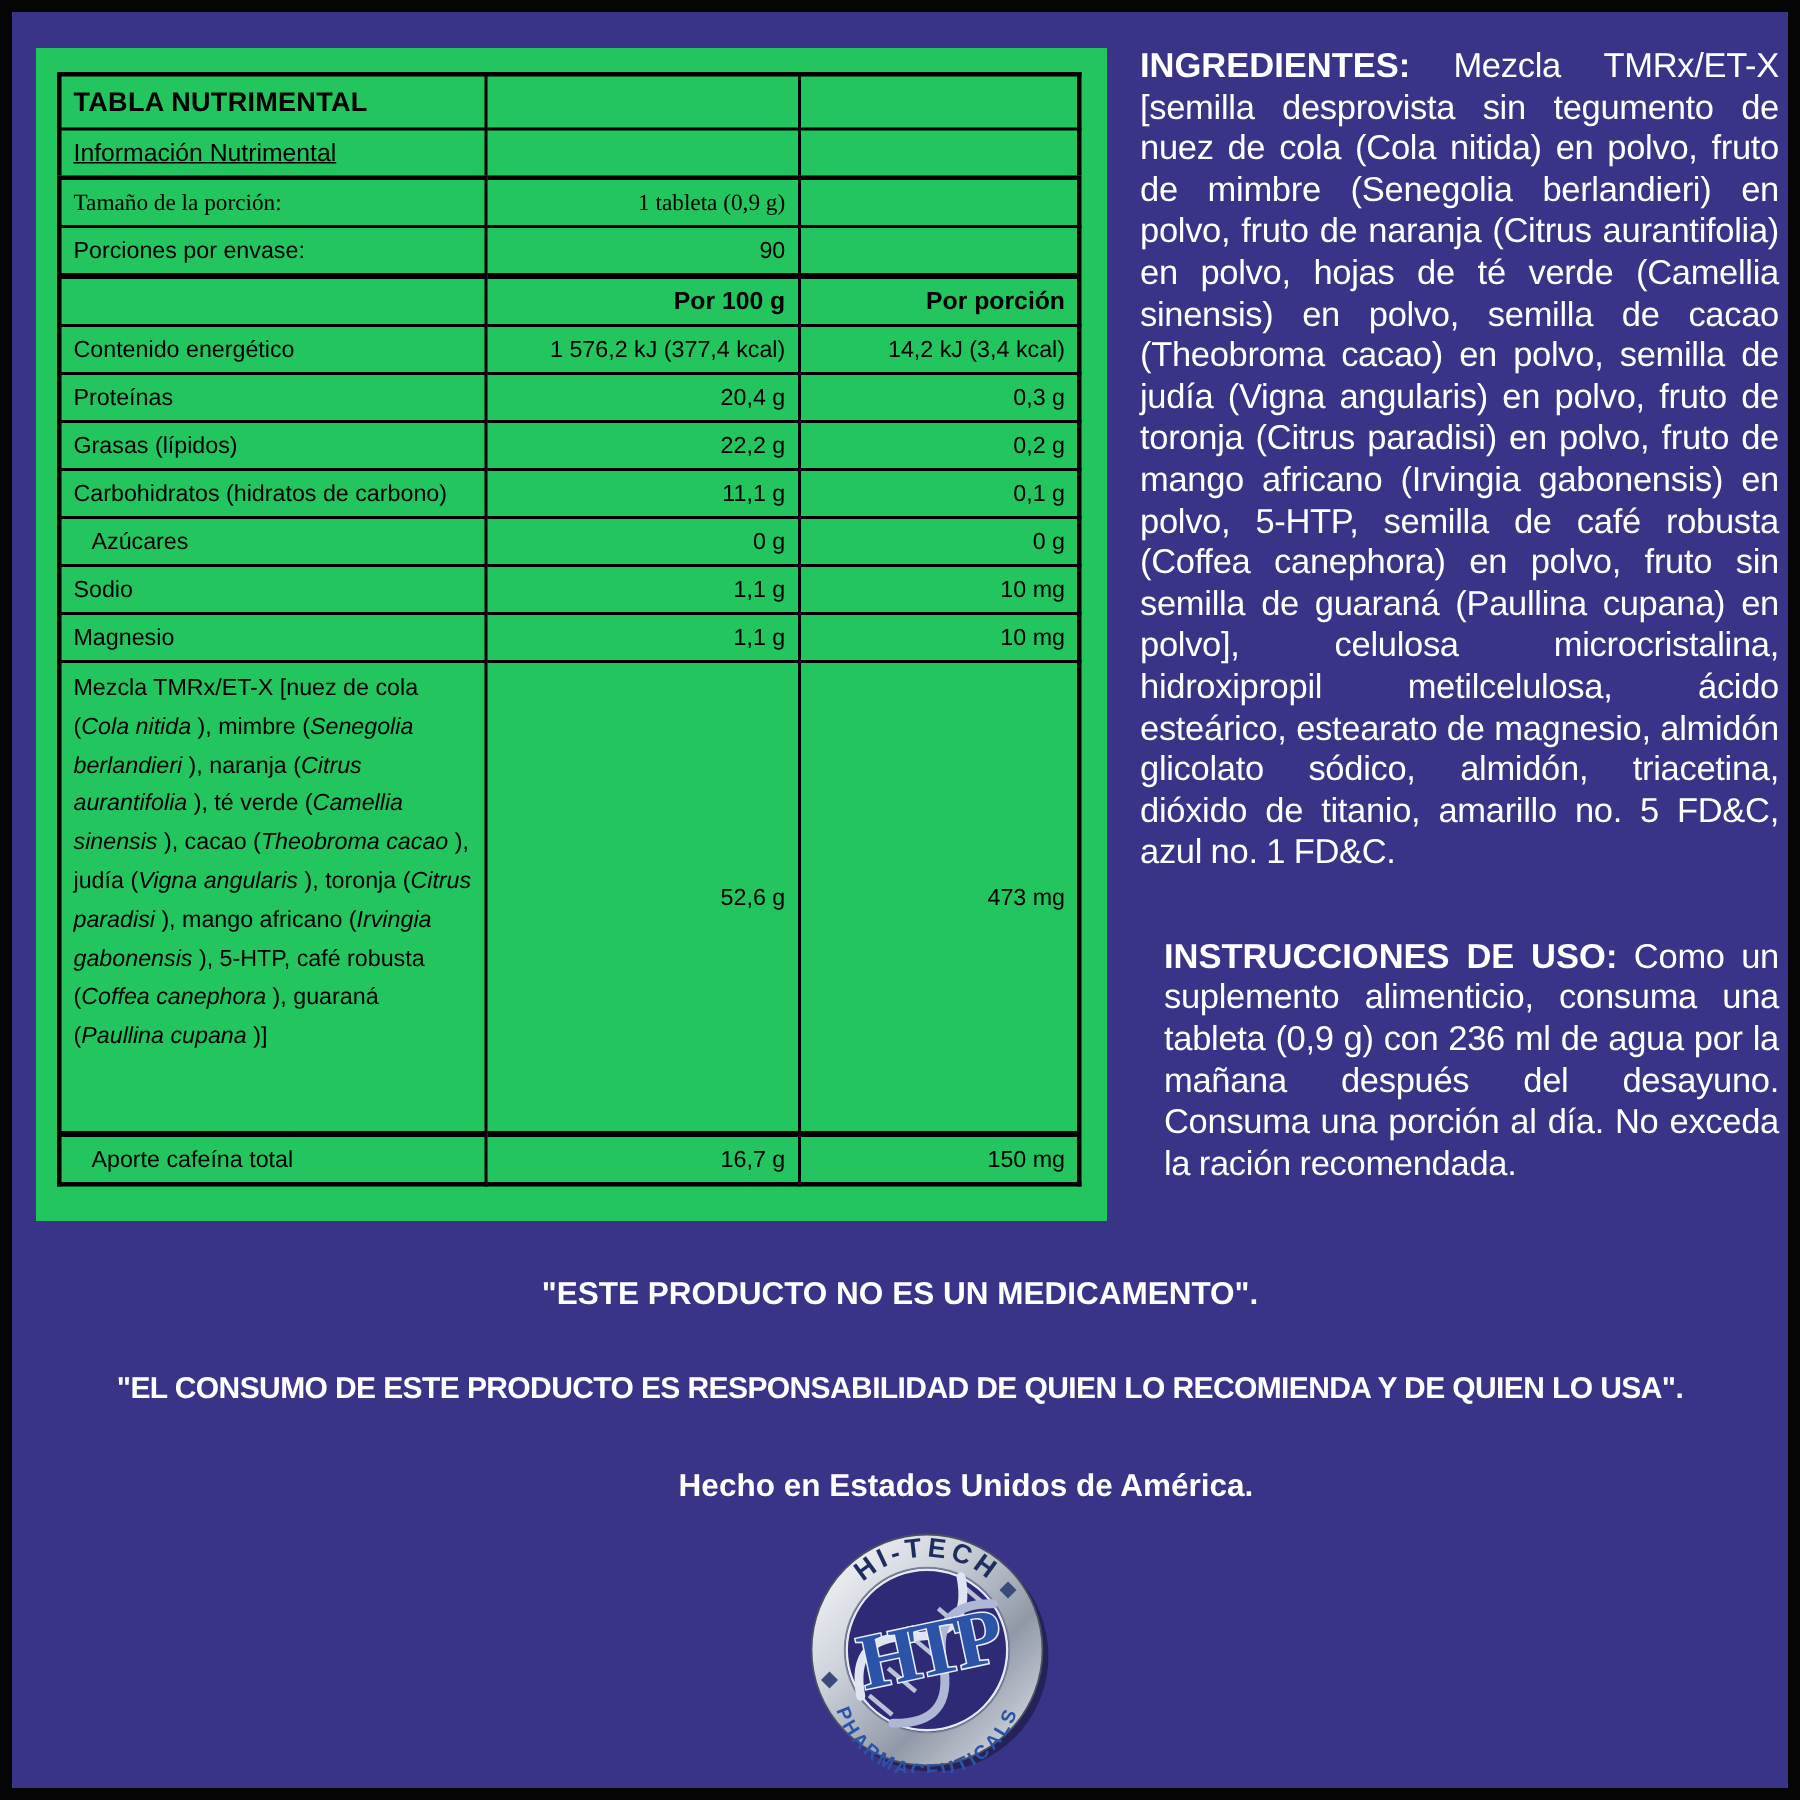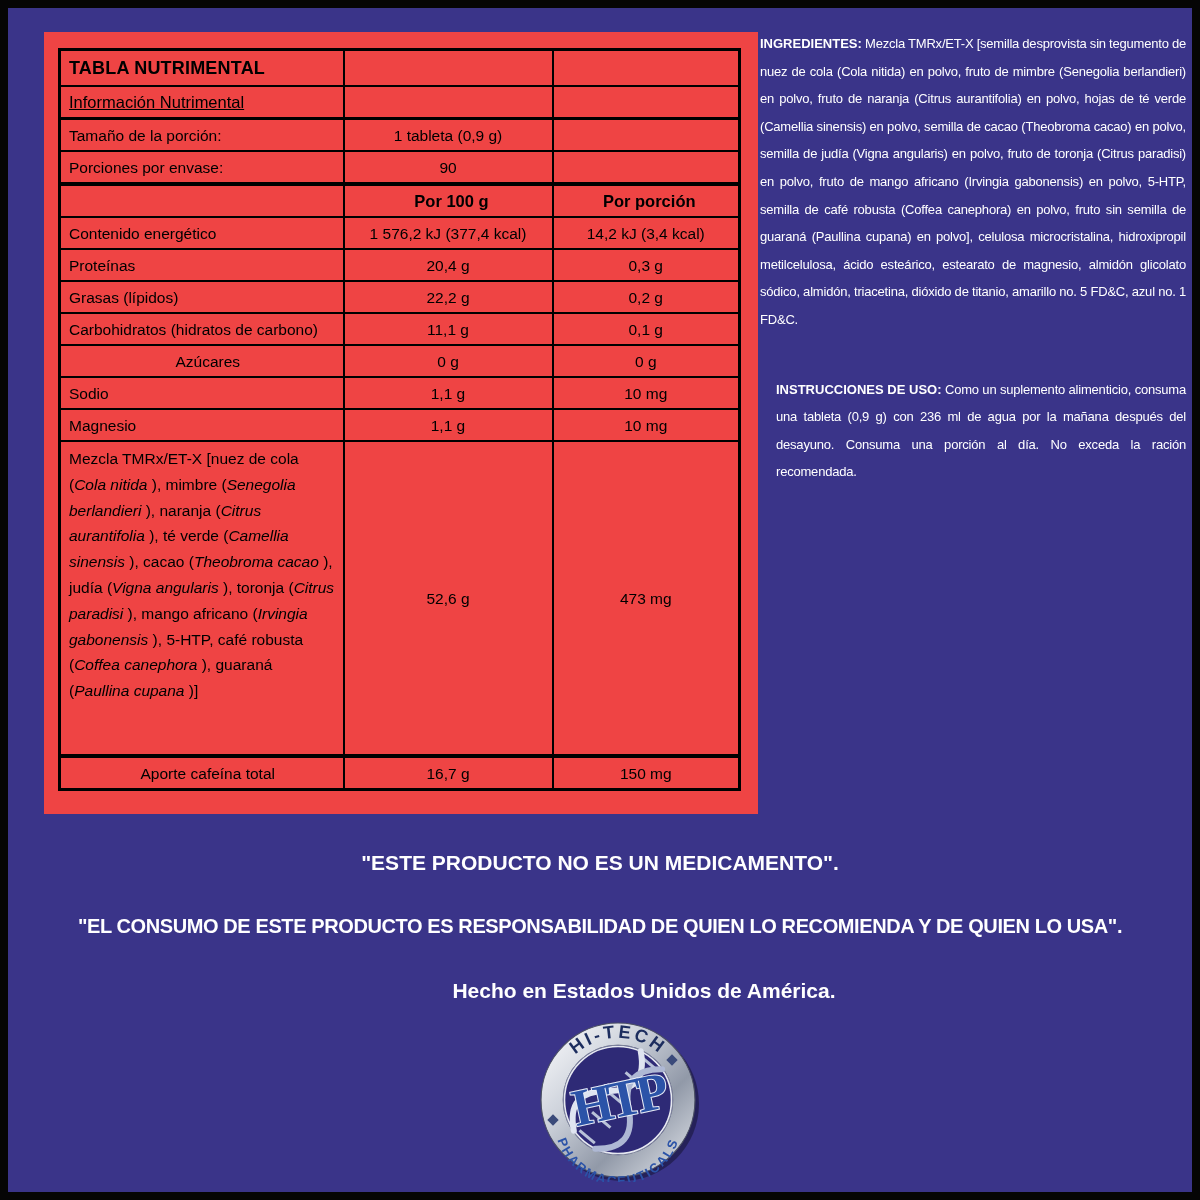--- a/index.html
+++ b/index.html
@@ -20,33 +20,33 @@
     position:absolute;left:14px;top:16px;width:680px;
     border-collapse:collapse;border:3px solid #000;
     table-layout:fixed;color:#000;
   }
   .ntable td{
     border:2px solid #000;padding:2px 8px;height:26px;
     font-size:15.5px;line-height:25px;vertical-align:middle;
     overflow:hidden;
   }
   .ntable td.lbl{text-align:left;}
-  .ntable td.val{text-align:center;white-space:nowrap;}
+  .ntable td.val{text-align:right;white-space:nowrap;}
   .ntable td.val.b{font-weight:bold;font-size:16.5px;padding-left:15px;}
   .ntable td.lbl.title{font-weight:bold;font-size:18px;height:30px;letter-spacing:.2px;}
   .ntable td.lbl.subtitle{font-size:16.5px;text-decoration:underline;}
-  .ntable td.lbl.indent{padding-left:20px;text-align:center;}
-  .ntable tr.thick-top td{border-top:3px solid #000;}
+  .ntable td.lbl.indent{padding-left:20px;}
+  .ntable tr.thick-top td{border-top:3px solid #000;font-family:Liberation Serif, serif;}
   .ntable tr.xthick-top td{border-top:4px solid #000;}
   .ntable tr.tall td{height:306px;}
   .ntable tr.tall td.lbl{vertical-align:top;line-height:25.8px;padding-top:4px;}
   
   .right-col{
     position:absolute;left:760px;top:30px;width:426px;
-    color:#fff;font-size:13px;line-height:27.6px;
+    color:#fff;font-size:23px;line-height:27.6px;
     text-align:justify;letter-spacing:-0.2px;word-spacing:-0.5px;
   }
   .right-col p{margin:0;}
   .right-col p + p{margin-top:42px;margin-left:16px;}
   .right-col b{letter-spacing:0;}
   
   .footer-line{
     position:absolute;left:0;width:100%;text-align:center;
     color:#fff;font-weight:bold;white-space:nowrap;
   }
@@ -54,21 +54,21 @@
   .f2{top:915px;font-size:20px;letter-spacing:-0.4px;}
   .f3{top:979px;font-size:21px;padding-left:44px;}
   
   .logo{position:absolute;left:536px;top:1018px;width:164px;height:164px;}
 </style>
 </head>
 <body>
 
 <div class="frame" style="background: rgb(58, 52, 137);"></div>
 
-<div class="panel" style="background: #ef4444; margin-left: 20px;">
+<div class="panel" style="background: #22c55e;">
   <table class="ntable">
     <colgroup>
       <col style="width:284px">
         <col style="width:209px">
         <col style="width:187px">
     </colgroup>
     <tbody>
         <tr>
           <td class="lbl title">TABLA NUTRIMENTAL</td>
           <td class="val"></td>

